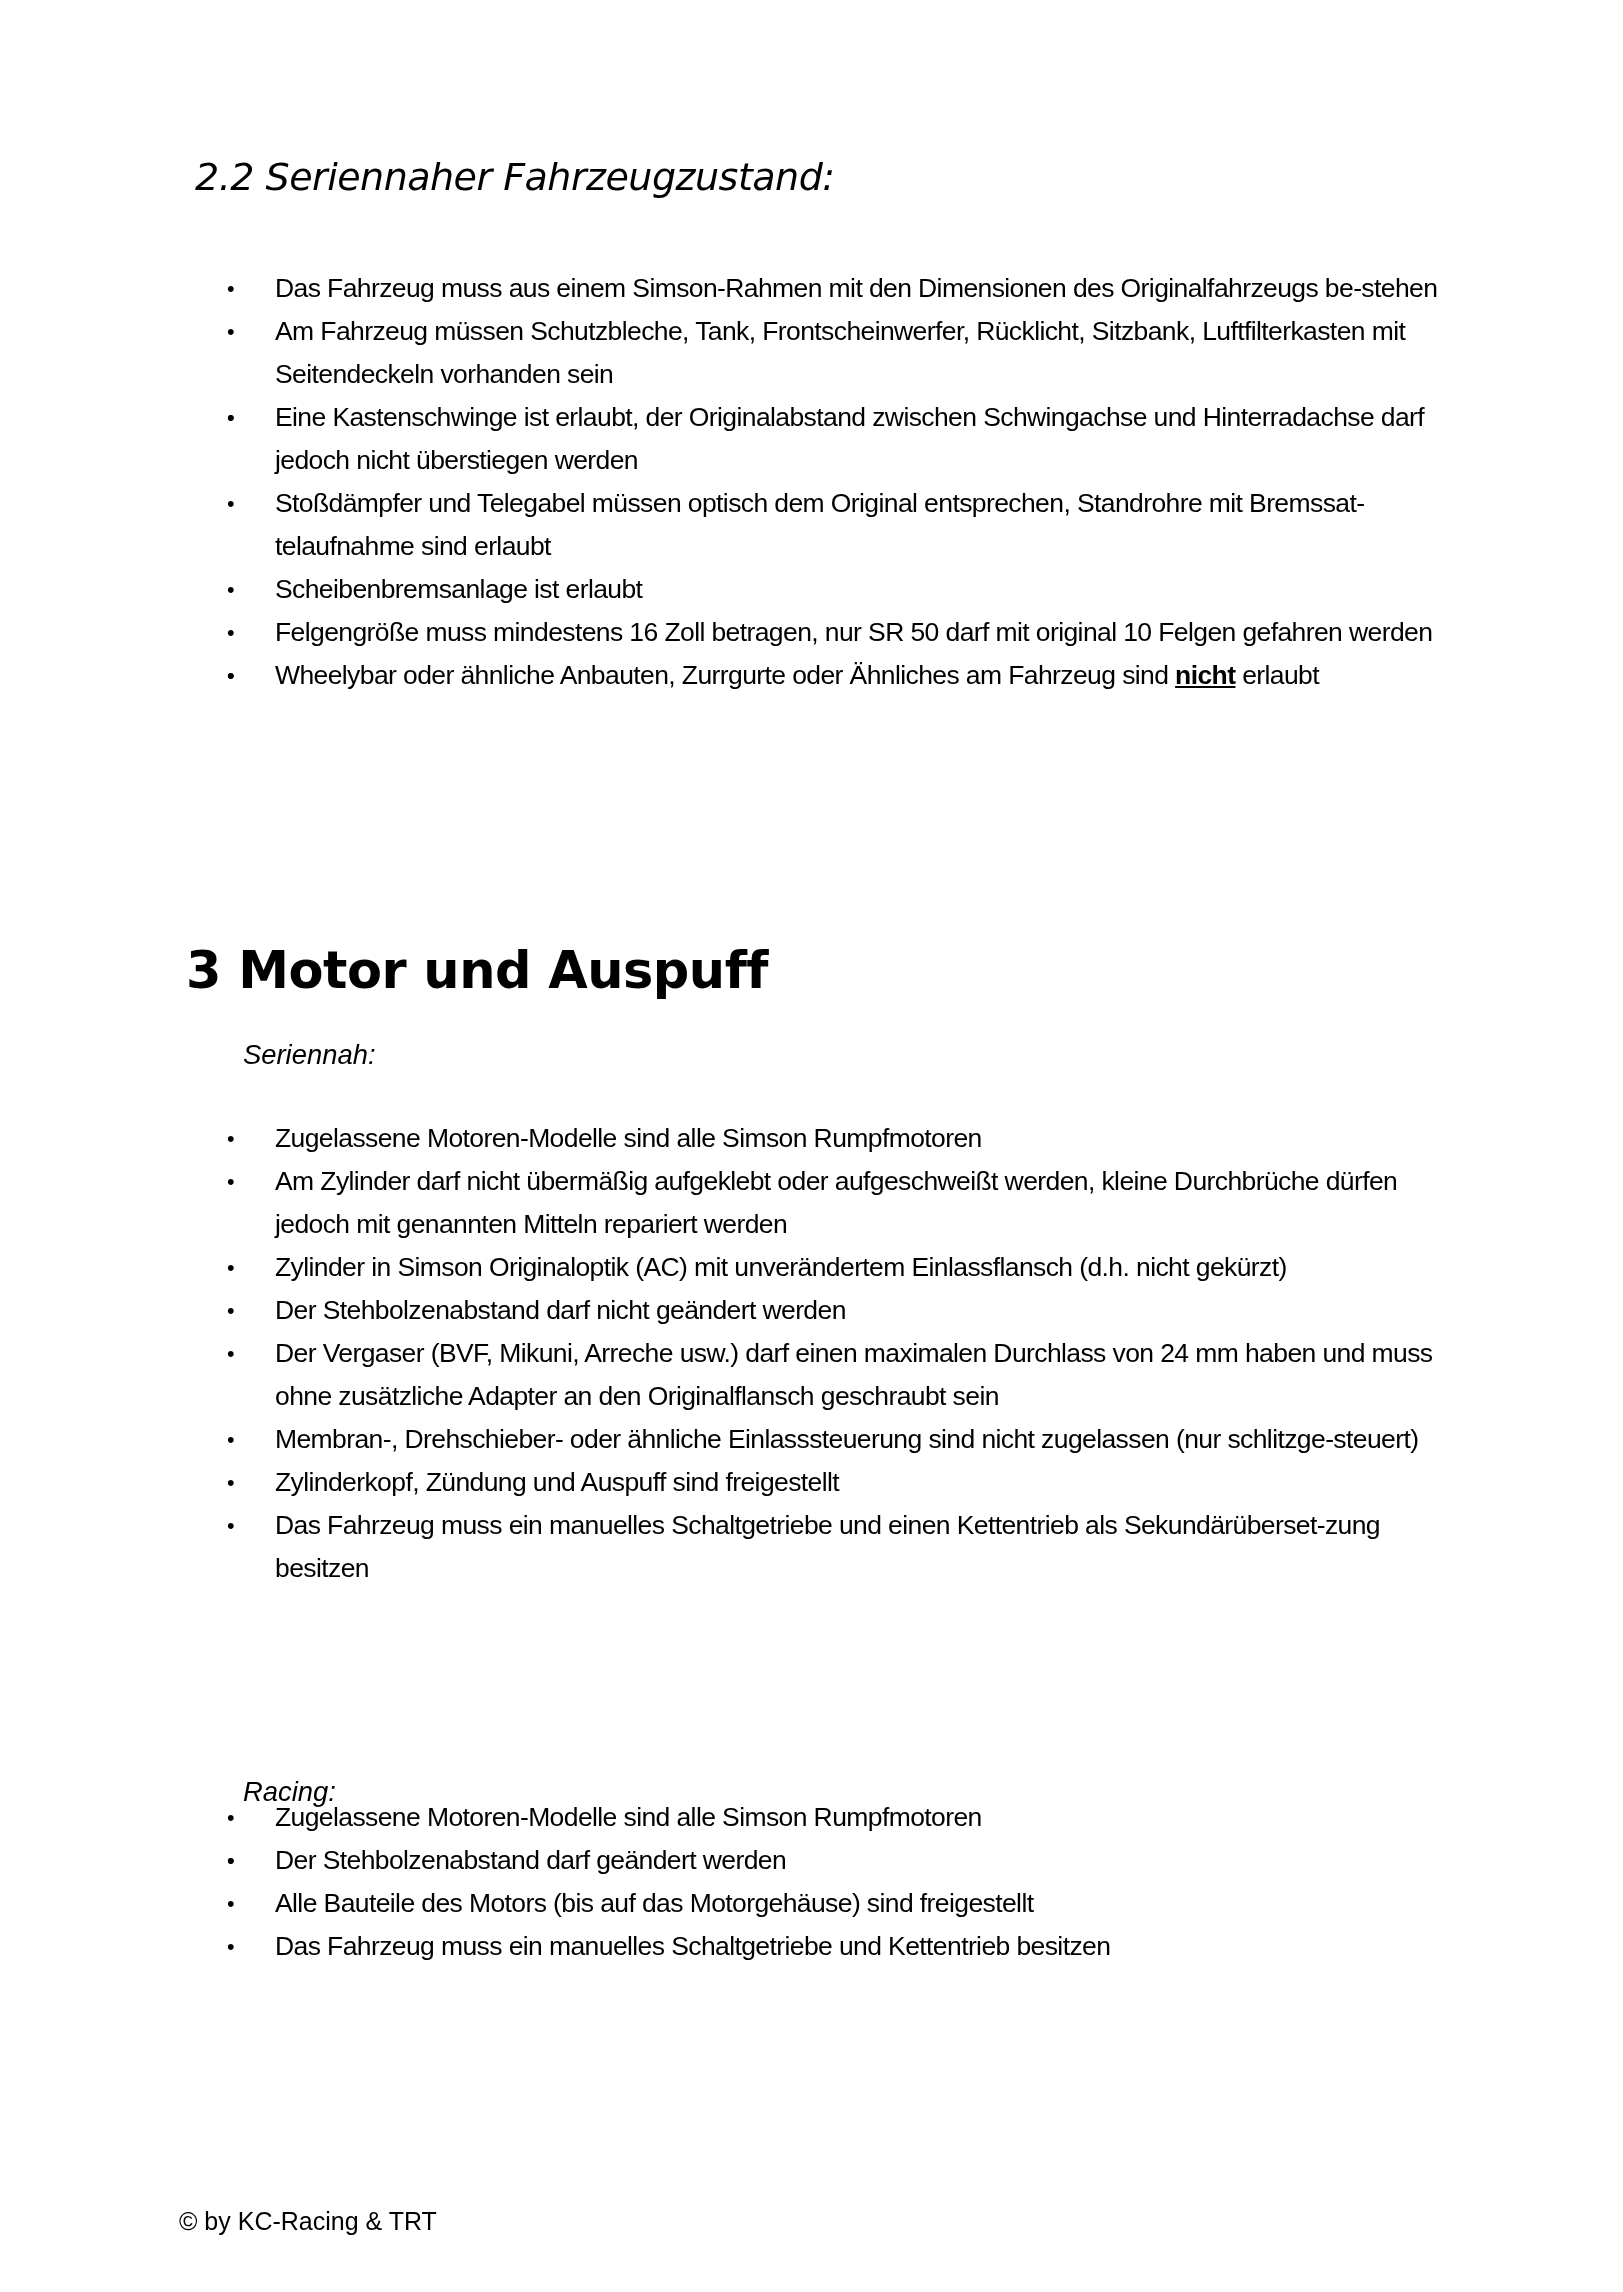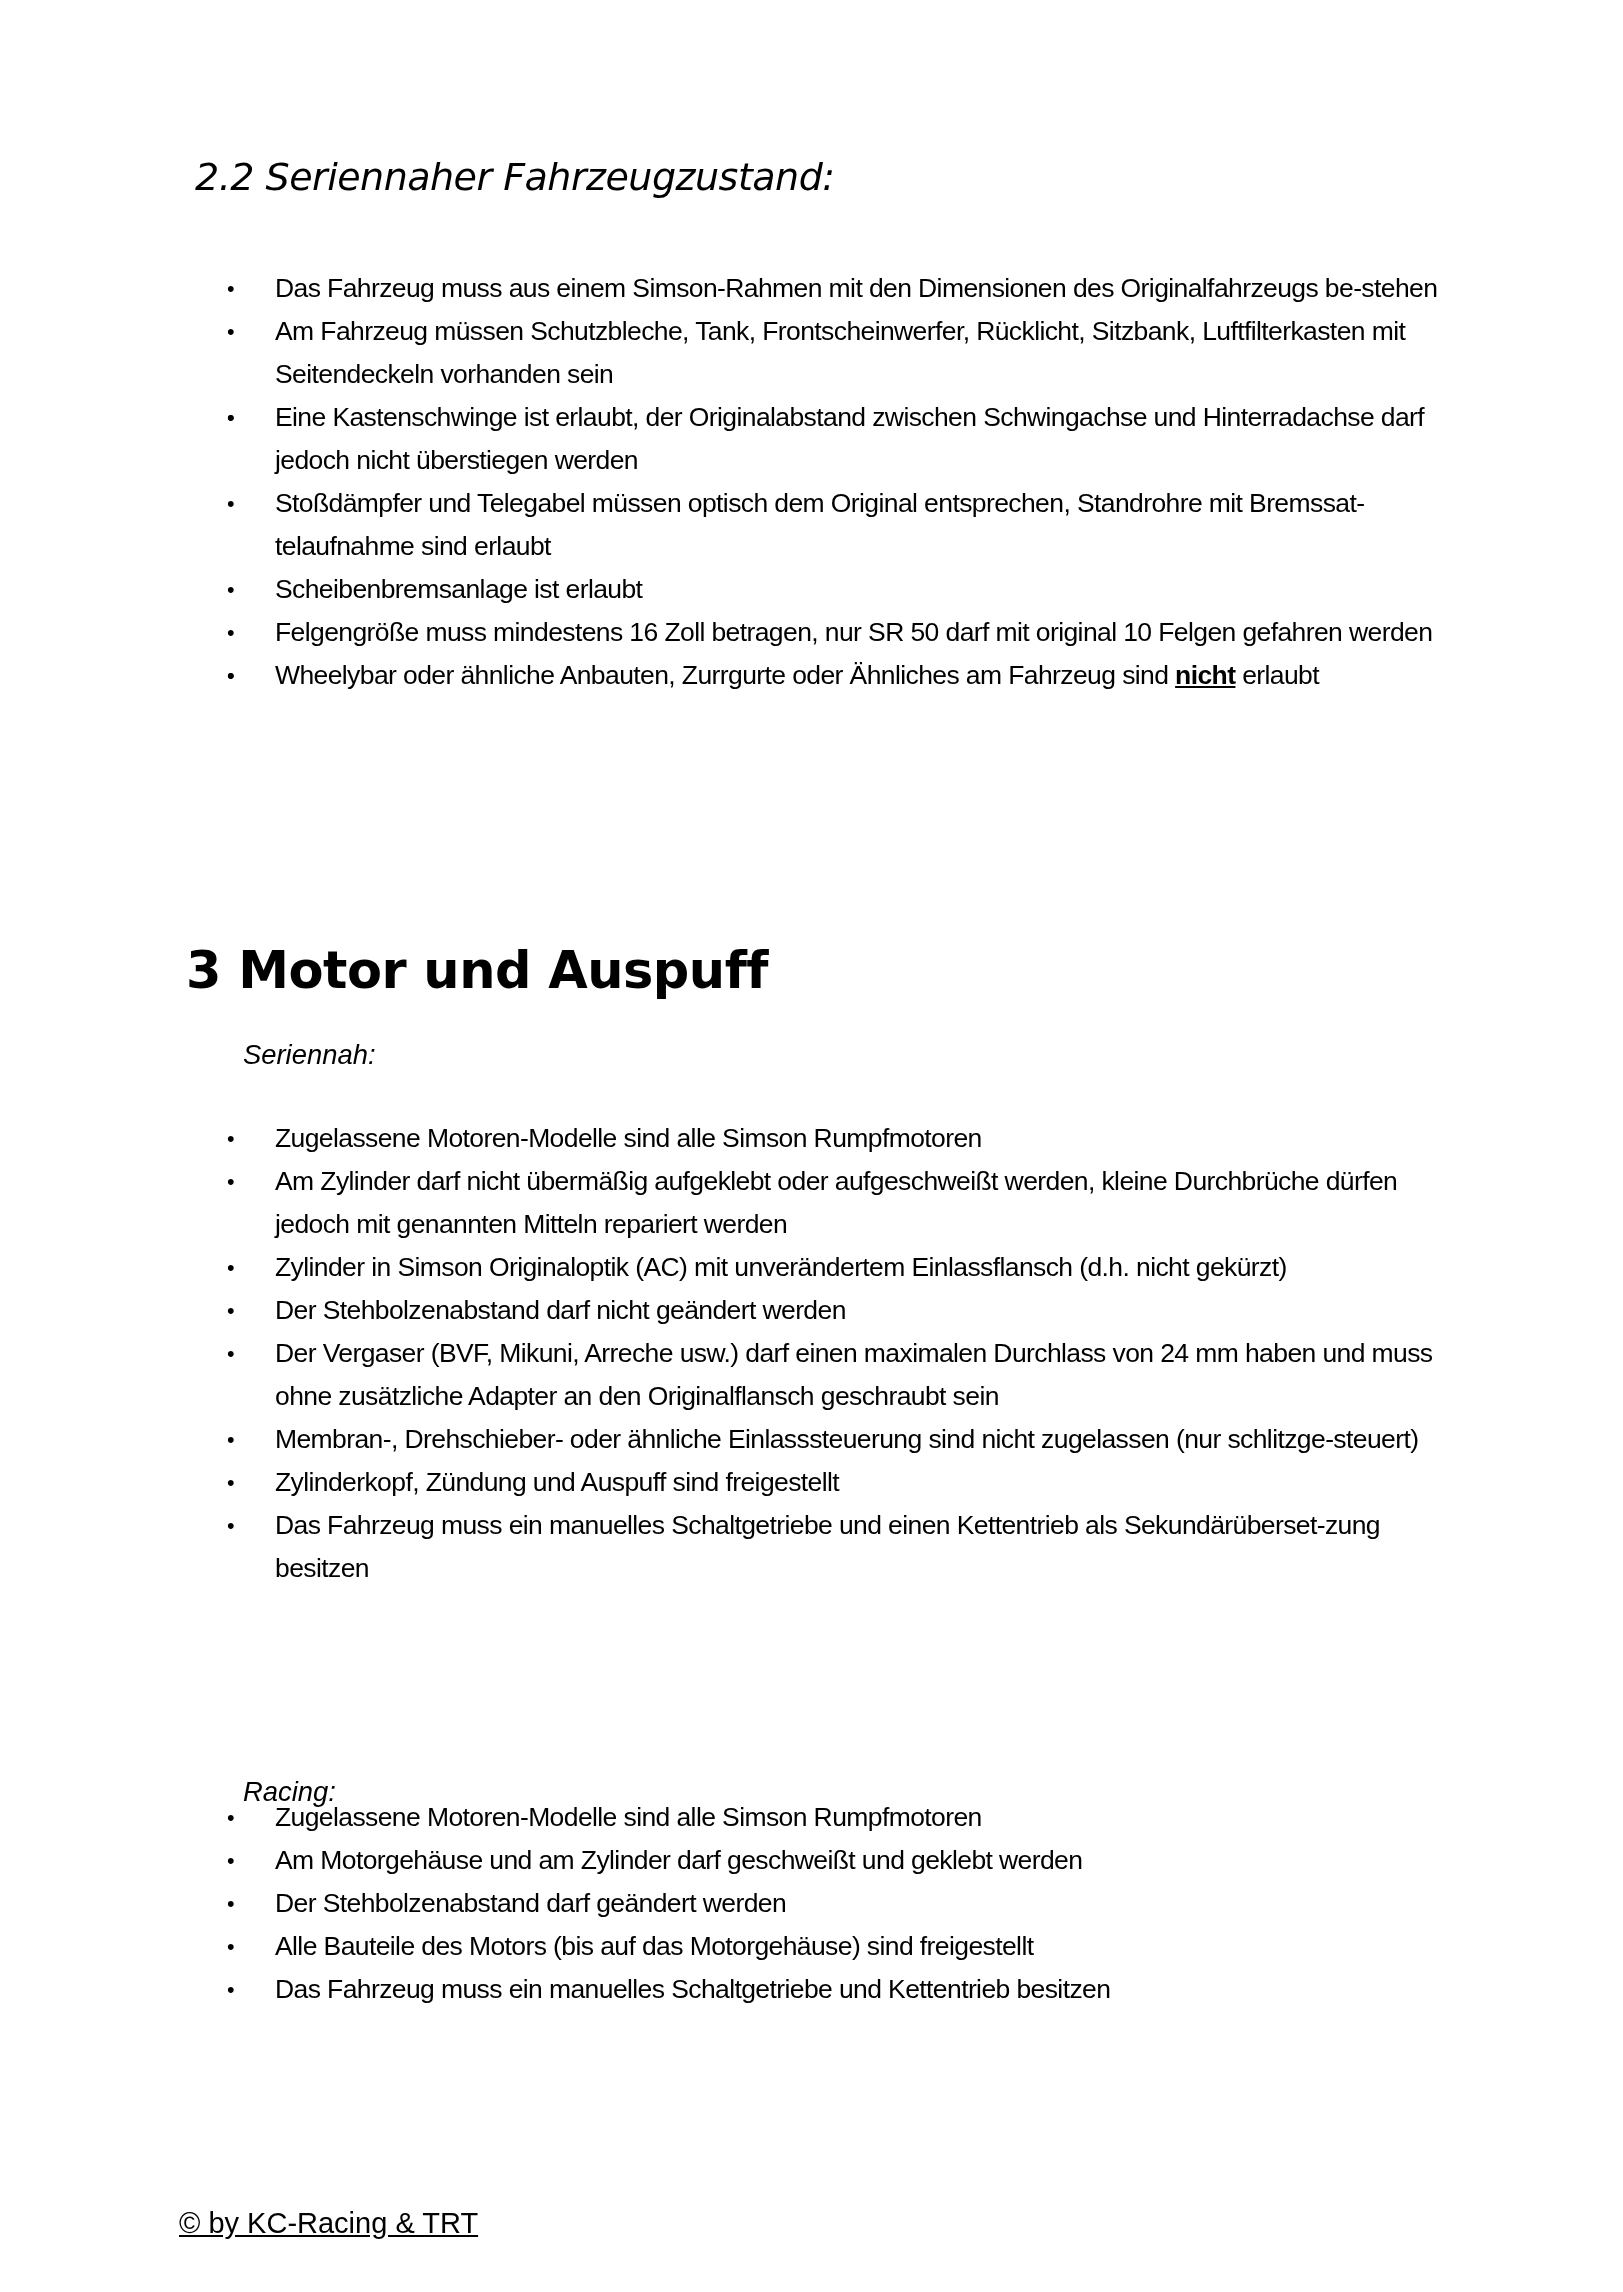--- a/index.html
+++ b/index.html
@@ -11,22 +11,22 @@
     .h1 { position: absolute; left: 186px; top: 941px; font-size: 51px; font-weight: bold;
       font-family: "DejaVu Sans", sans-serif; margin: 0; letter-spacing: -0.5px; }
     .sub { position: absolute; left: 243px; font-size: 27.4px; font-style: italic;
       font-family: "Liberation Sans", sans-serif; }
     ul.blist { position: absolute; left: 0; margin: 0; padding: 0; list-style: none; width: 1623px; }
     ul.blist li { position: relative; padding-left: 275px; width: 1186px;
       font-size: 26.5px; line-height: 43px; font-family: "Liberation Sans", sans-serif;
       letter-spacing: -0.6px; word-spacing: 0px; }
     ul.blist li .bullet { position: absolute; left: 227px; top: 0; font-size: 21.6px; line-height: 43px; }
     .u { font-weight: bold; text-decoration: underline; text-align: center; }
-    .footer { position: absolute; left: 179px; top: 2207px; font-size: 29px;
-      font-family: "Liberation Sans", sans-serif; text-decoration: underline; }
+    .footer { position: absolute; left: 179px; top: 2207px; font-size: 25px;
+      font-family: "Liberation Sans", sans-serif; }
   </style>
 </head>
 <body>
 
 <div class="page">
 
   <h2 class="h2">2.2 Seriennaher Fahrzeugzustand:</h2>
 
   <ul class="blist" style="top:267px;">
     <li><span class="bullet">•</span><span>Das Fahrzeug muss aus einem Simson-Rahmen mit den Dimensionen des Originalfahrzeugs be-stehen</span></li>
@@ -52,21 +52,21 @@
     <li><span class="bullet">•</span><span>Der Vergaser (BVF, Mikuni, Arreche usw.) darf einen maximalen Durchlass von 24 mm haben und muss ohne zusätzliche Adapter an den Originalflansch geschraubt sein</span></li>
     <li><span class="bullet">•</span><span>Membran-, Drehschieber- oder ähnliche Einlasssteuerung sind nicht zugelassen (nur schlitzge-steuert)</span></li>
     <li><span class="bullet">•</span><span>Zylinderkopf, Zündung und Auspuff sind freigestellt</span></li>
     <li><span class="bullet">•</span><span>Das Fahrzeug muss ein manuelles Schaltgetriebe und einen Kettentrieb als Sekundärüberset-zung besitzen</span></li>
   </ul>
 
   <div class="sub" style="top:1748px;margin-top:28px;">Racing:</div>
 
   <ul class="blist" style="top:1796px;">
     <li><span class="bullet">•</span><span>Zugelassene Motoren-Modelle sind alle Simson Rumpfmotoren</span></li>
-    <li><span class="bullet">•</span><span>Am Motorgehäuse und am Zylinder darf geschweißt und geklebt werden</span></li>
+    <li><span class="bullet">•</span></li>
     <li><span class="bullet">•</span><span>Der Stehbolzenabstand darf geändert werden</span></li>
     <li><span class="bullet">•</span><span>Alle Bauteile des Motors (bis auf das Motorgehäuse) sind freigestellt</span></li>
     <li><span class="bullet">•</span><span>Das Fahrzeug muss ein manuelles Schaltgetriebe und Kettentrieb besitzen</span></li>
   </ul>
 
   <div class="footer">© by KC-Racing &amp; TRT</div>
 </div>
 
 
 </body></html>

